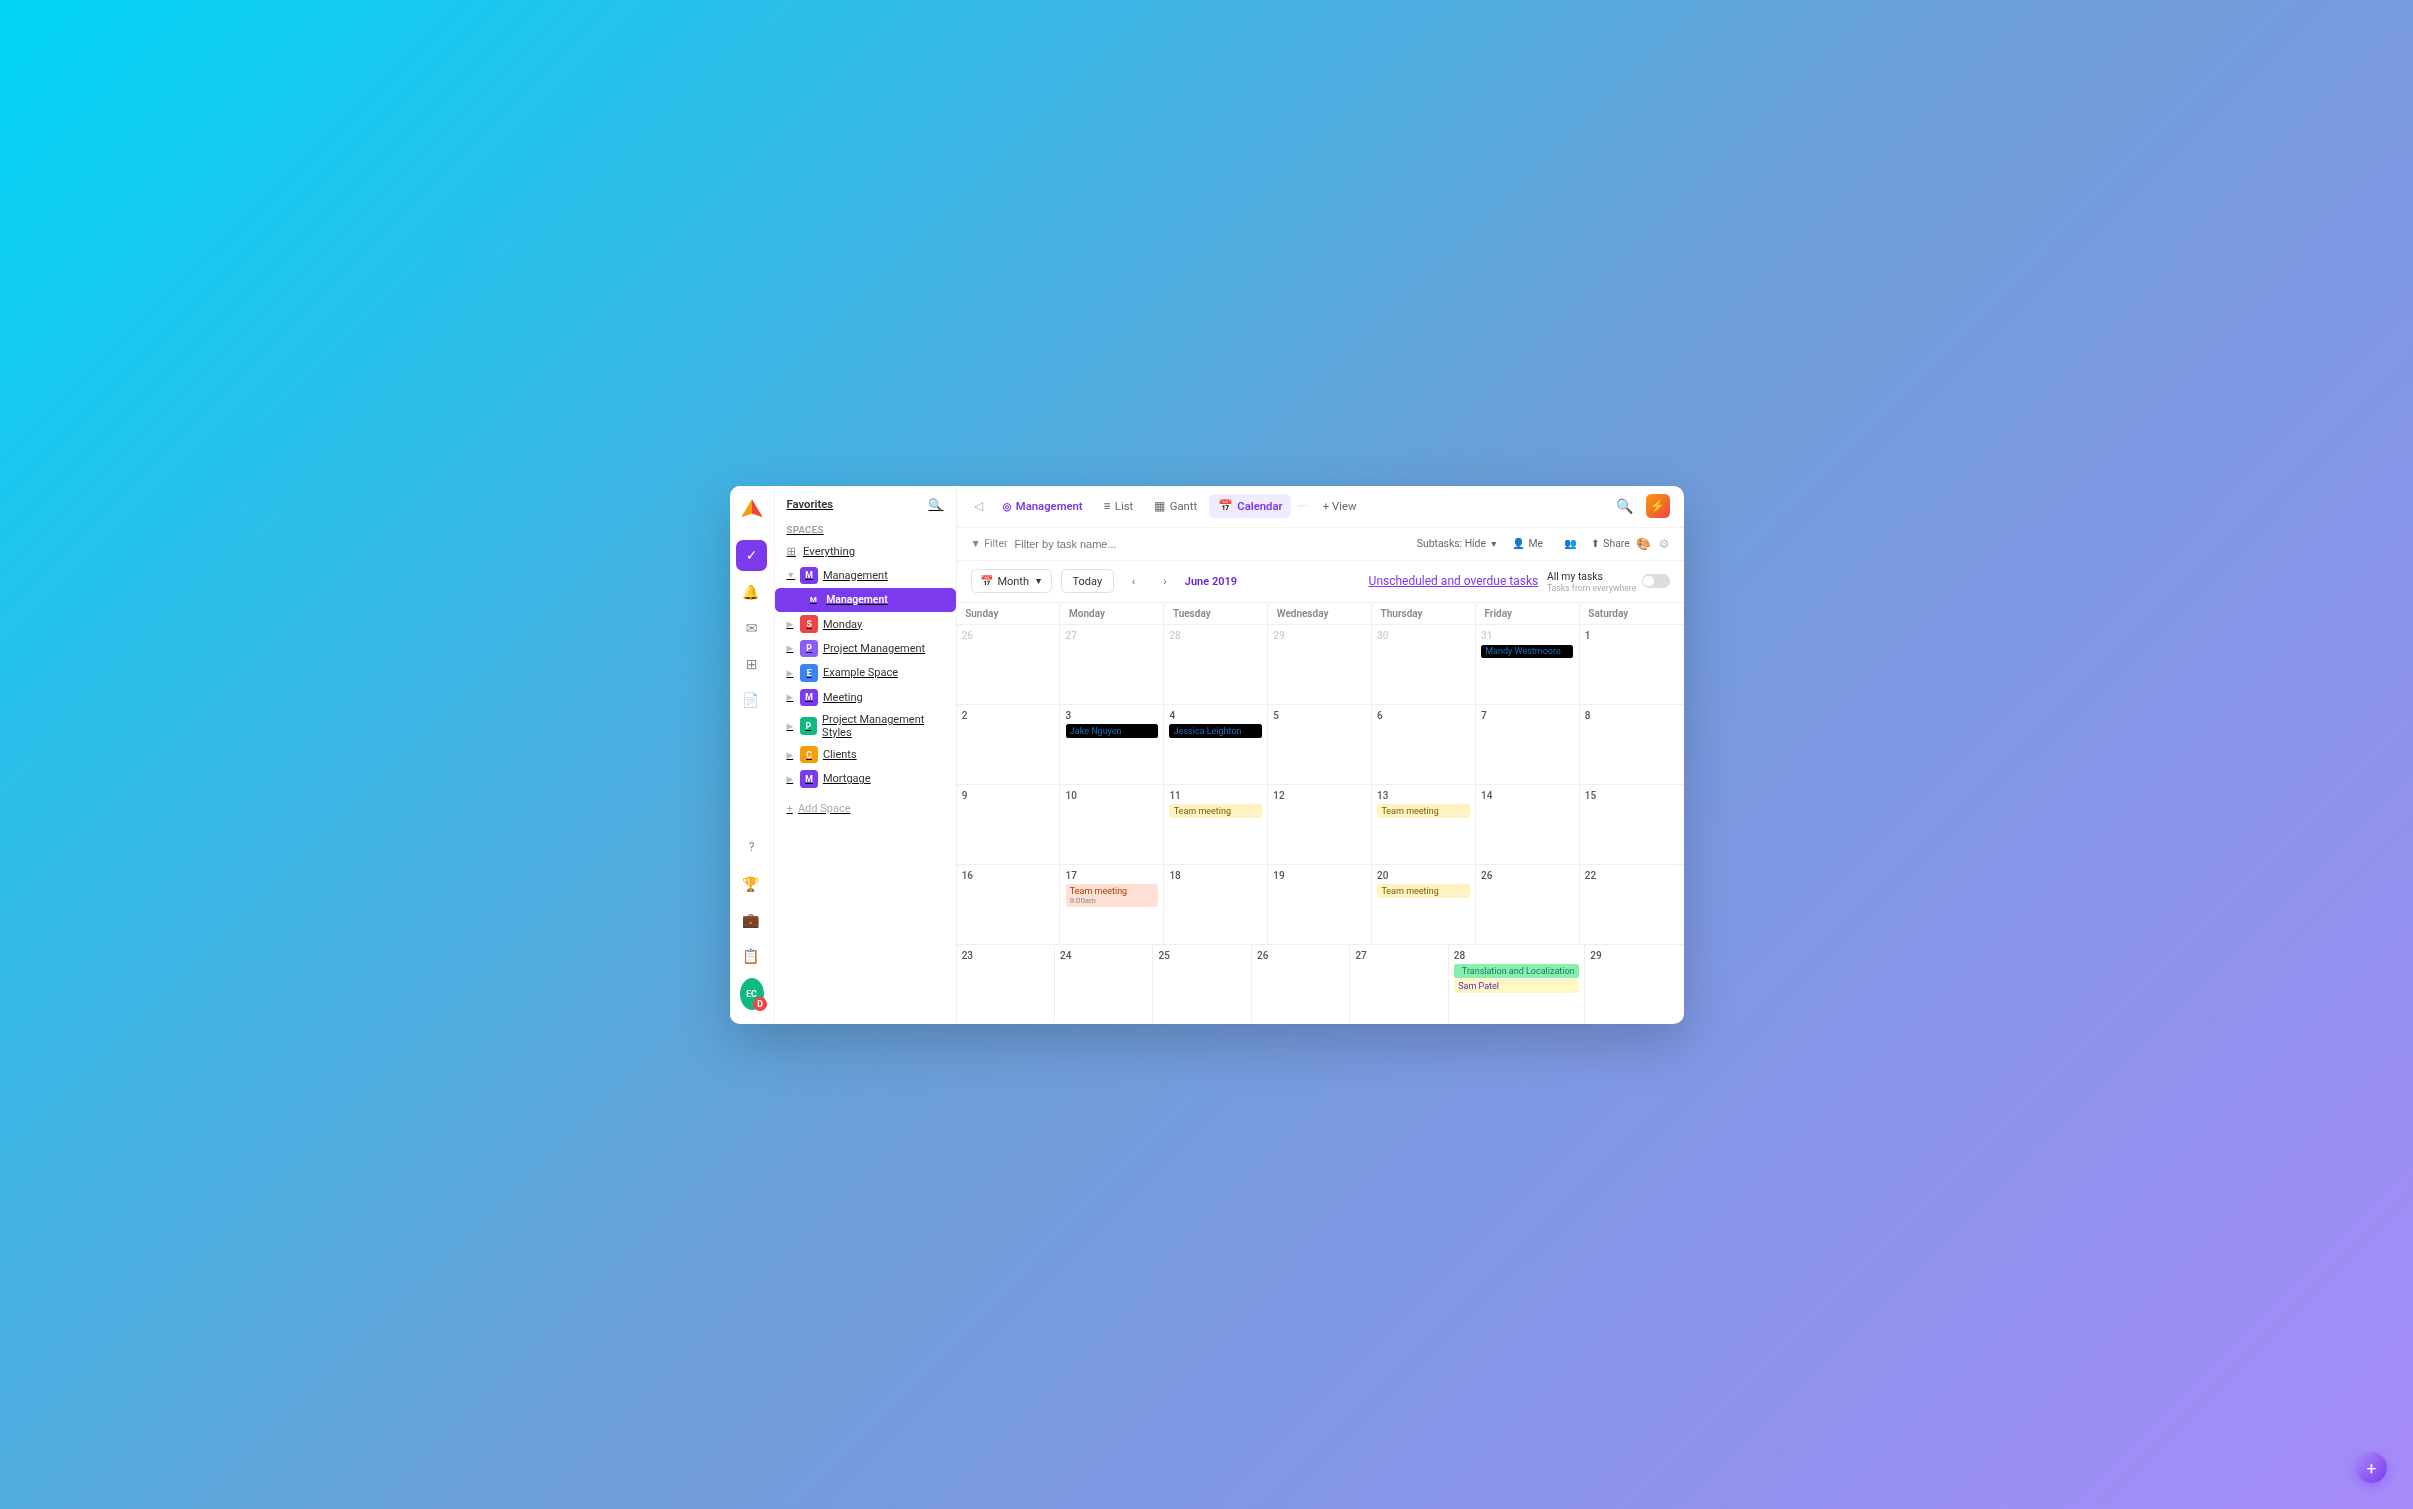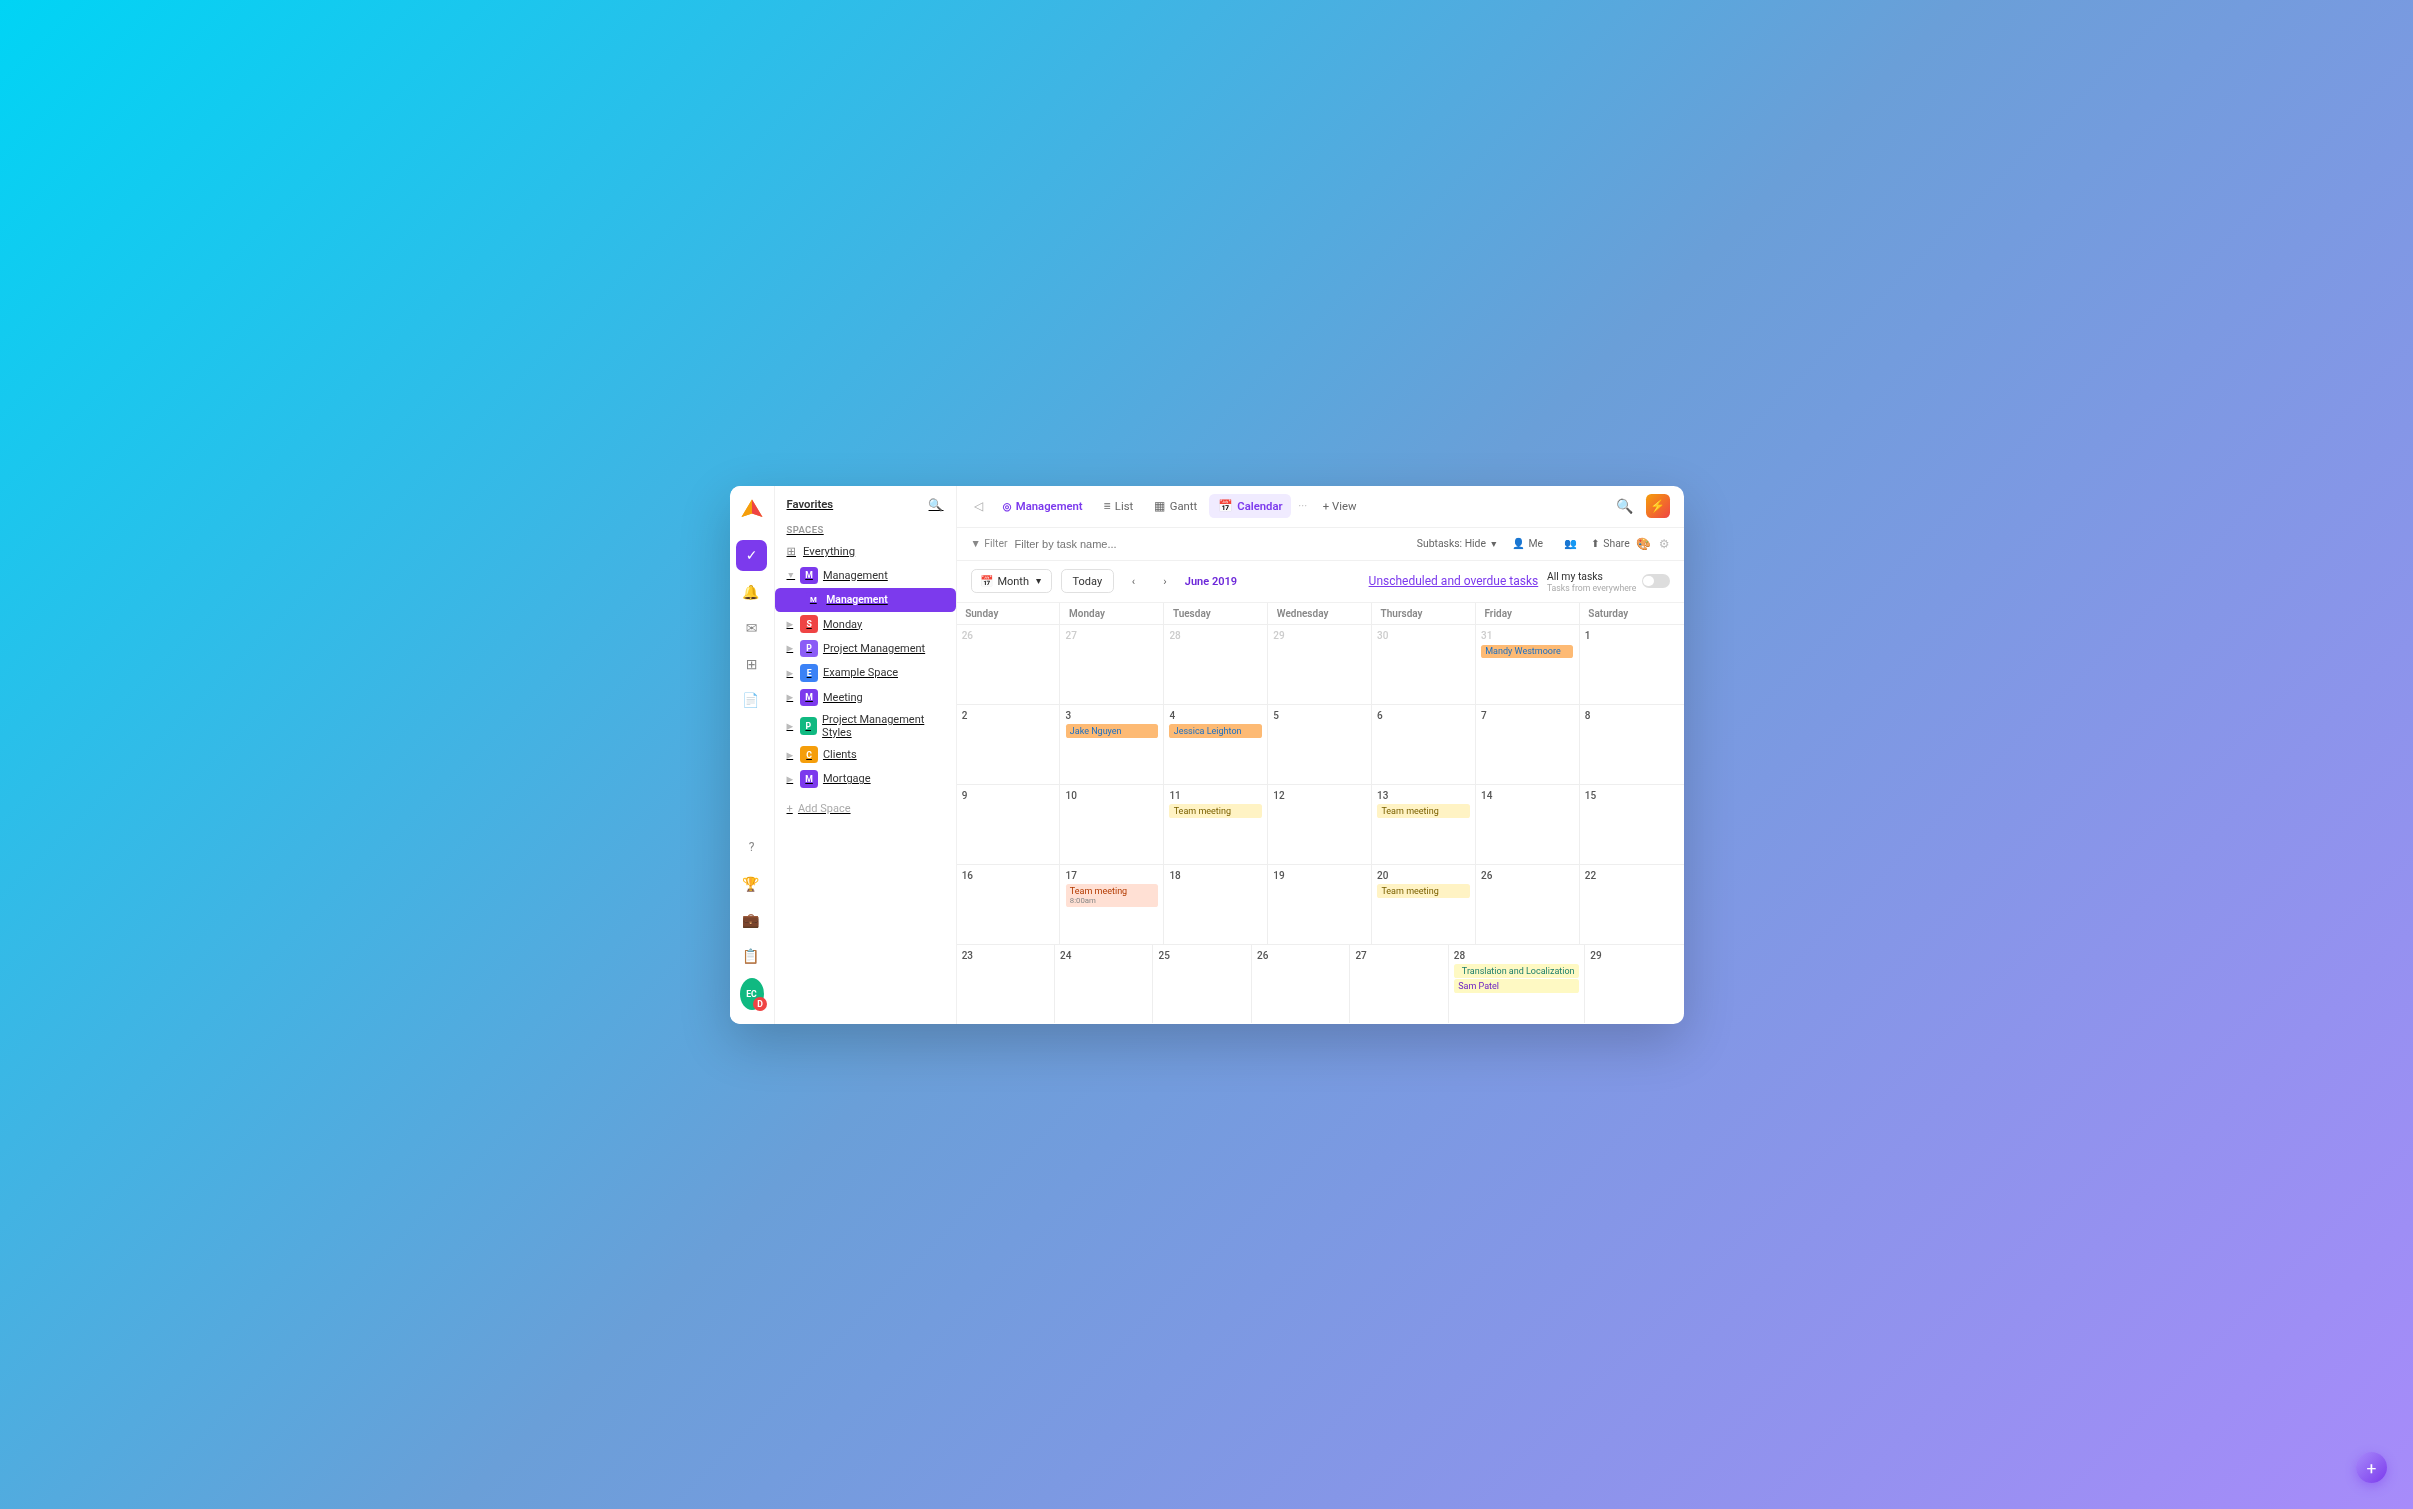--- a/index.html
+++ b/index.html
@@ -458,25 +458,25 @@
     .event {
       border-radius: 2.6px;
       padding: 1.7px 4.3px;
       font-size: 9px;
       color: #333;
       cursor: pointer;
       white-space: nowrap;
       overflow: hidden;
       text-overflow: ellipsis;
     }
-    .event.blue { background: #fdba74; color: #1a6fc4; }
+    .event.blue { background: #000000; color: #1a6fc4; }
     .event.yellow { background: #fff3c4; color: #7a6000; }
     .event.red { background: #ffe0d4; color: #b33a00; }
     .event.purple { background: #fef9c3; color: #6a1fc4; }
-    .event.teal { background: #fef9c3; color: #1a7d6a; padding-left: 8px; }
+    .event.teal { background: #86efac; color: #1a7d6a; padding-left: 8px; }
     .event-time { font-size: 7.8px; color: #888; display: block; }
     .fab {
       position: absolute;
       bottom: 14px;
       right: 14px;
       width: 31px;
       height: 31px;
       border-radius: 50%;
       background: linear-gradient(135deg, #a78bfa, #7c3aed);
       display: flex;

